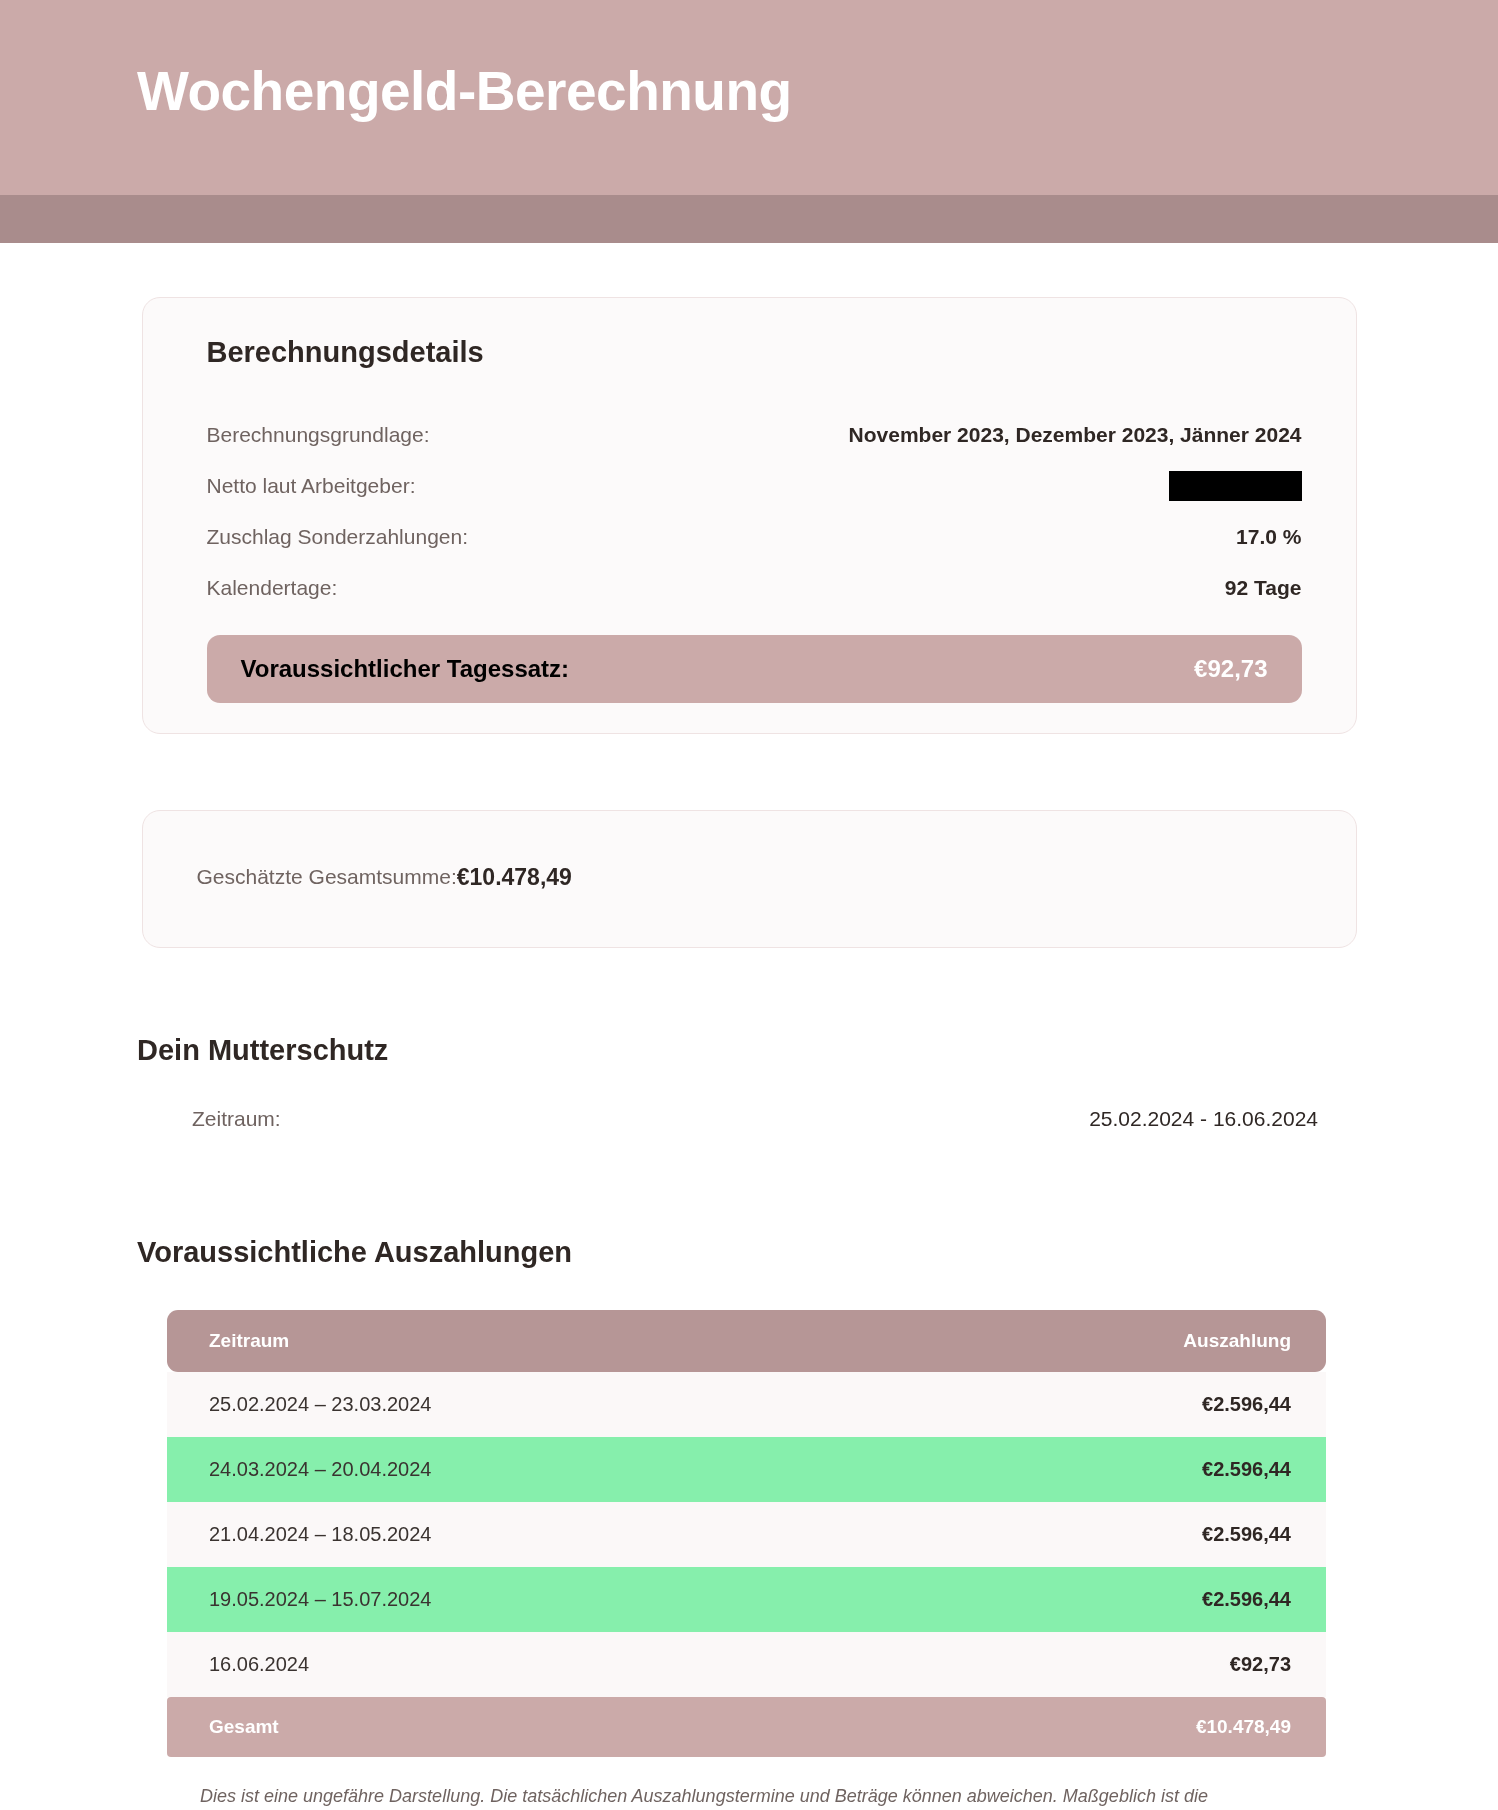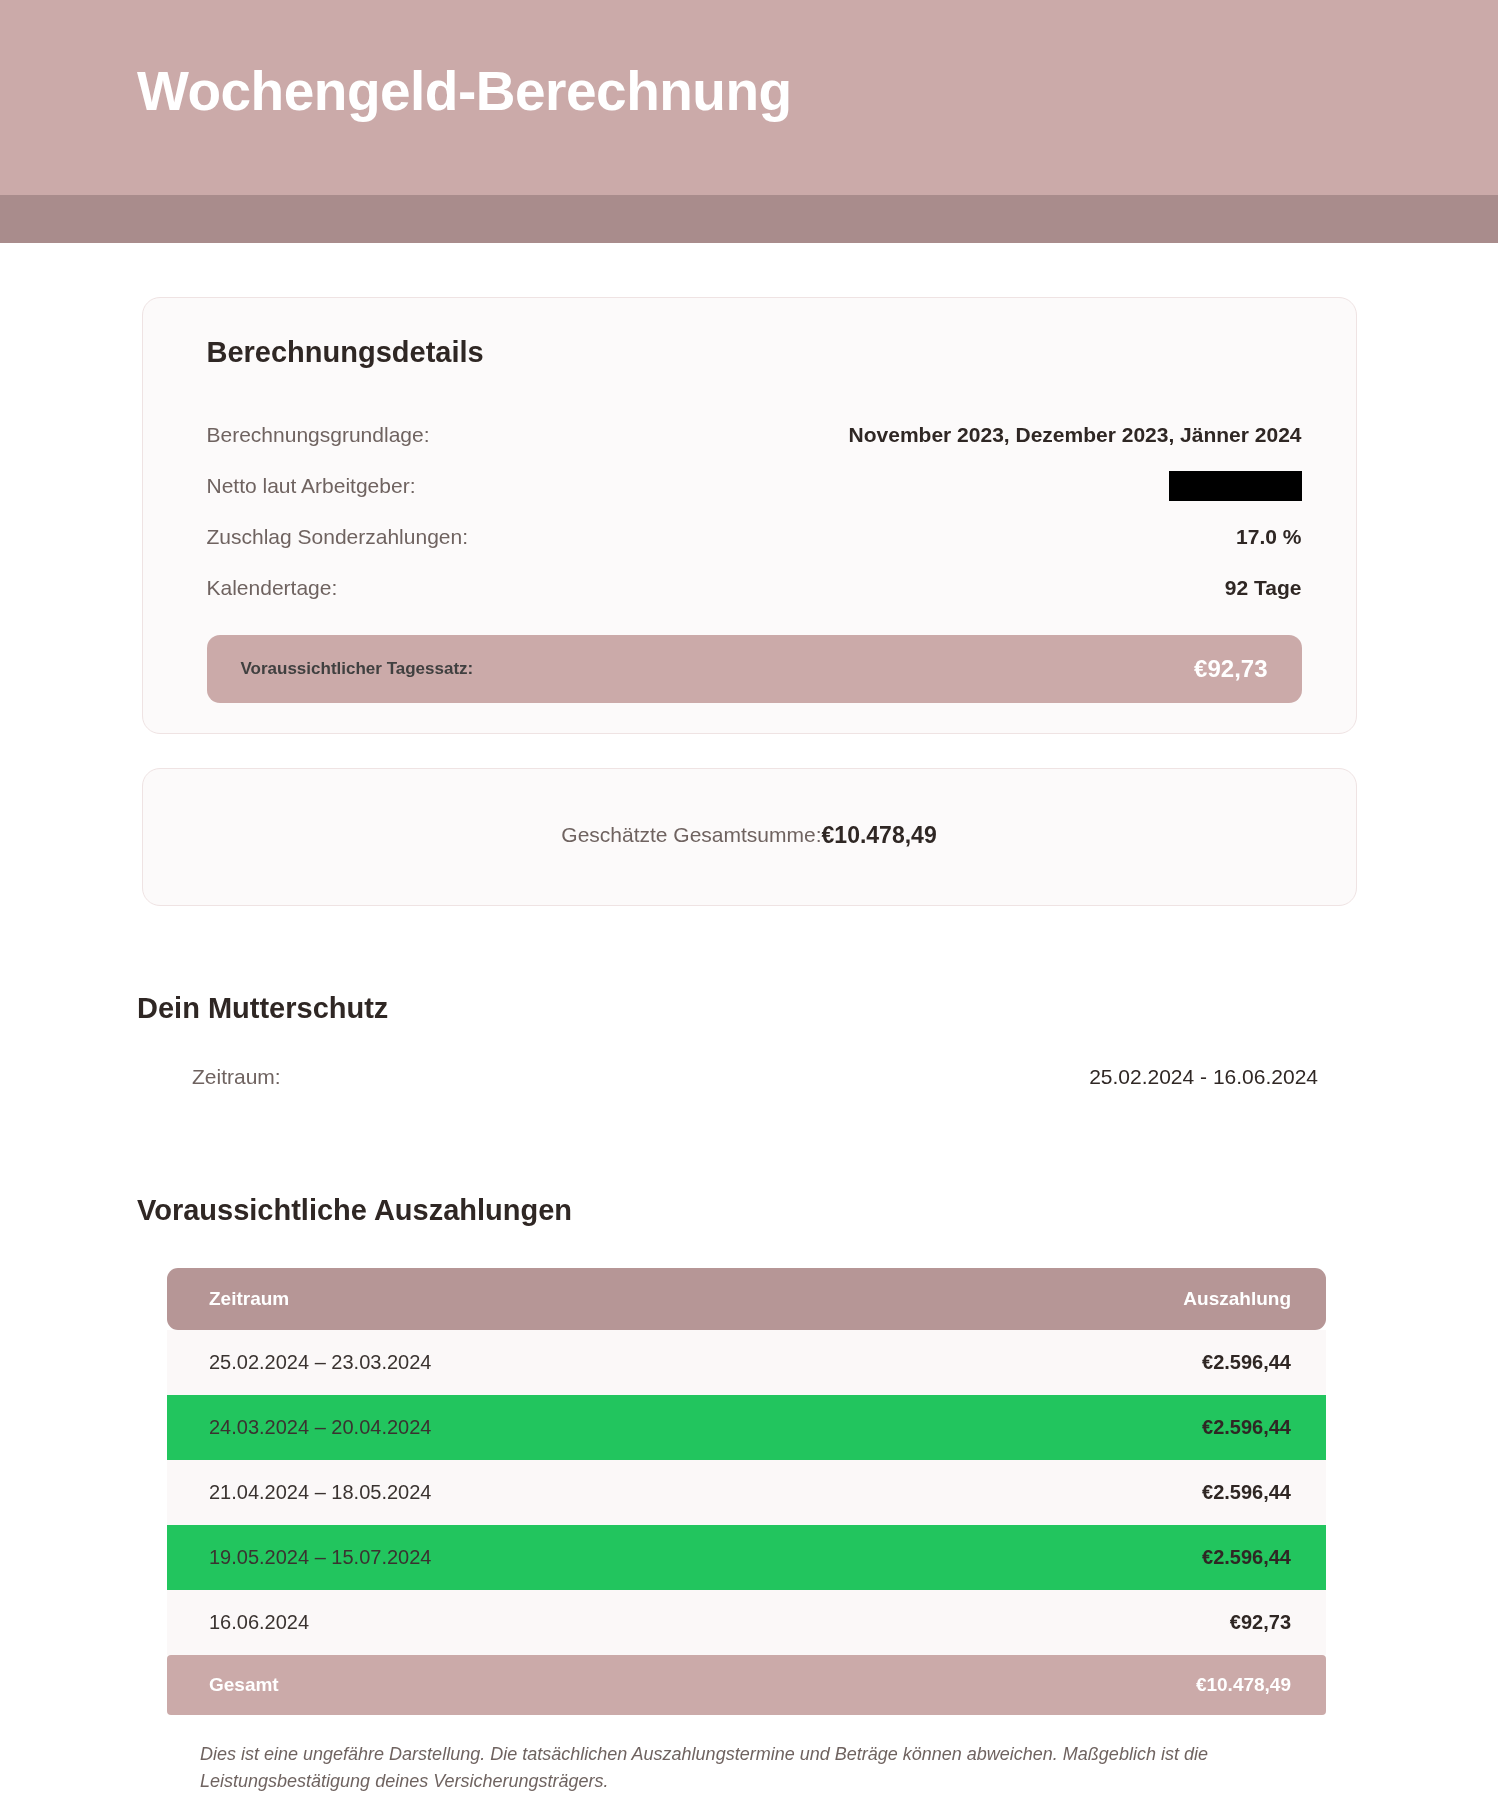--- a/index.html
+++ b/index.html
@@ -109,37 +109,37 @@
     background: #cbaaa9;
     border-radius: 13px;
     display: flex;
     align-items: center;
     justify-content: space-between;
     padding: 0 34px;
     height: 68px;
     box-sizing: border-box;
   }
   .highlight-label {
-    color: #404040;
-    font-size: 17px;
+    color: #000000;
+    font-size: 24px;
     font-weight: bold;
   }
   .highlight-value {
     color: #ffffff;
     font-size: 24px;
     font-weight: bold;
   }
 
   .total-card {
     width: 1215px;
-    margin: 34px auto 0 auto;
+    margin: 76px auto 0 auto;
     padding: 42px 54px 46px 54px;
     display: flex;
     align-items: center;
-    justify-content: center;
+    justify-content: flex-start;
     min-height: 138px;
     box-sizing: border-box;
   }
   .total-label {
     font-size: 21px;
     color: #6f6360;
   }
   .total-value {
     font-size: 23px;
     color: #2f2724;
@@ -202,21 +202,21 @@
   .thead-row th:last-child {
     padding-right: 35px;
     text-align: right;
     border-top-right-radius: 11px;
     border-bottom-right-radius: 11px;
   }
   .body-row td {
     height: 57px;
     font-size: 20px;
     color: #3a3330;
-    background: #22c55e;
+    background: #86efac;
   }
   .body-row.alt td {
     background: #fbf8f8;
   }
   .body-row td:first-child {
     padding-left: 42px;
   }
   .body-row td:last-child {
     padding-right: 35px;
     text-align: right;

